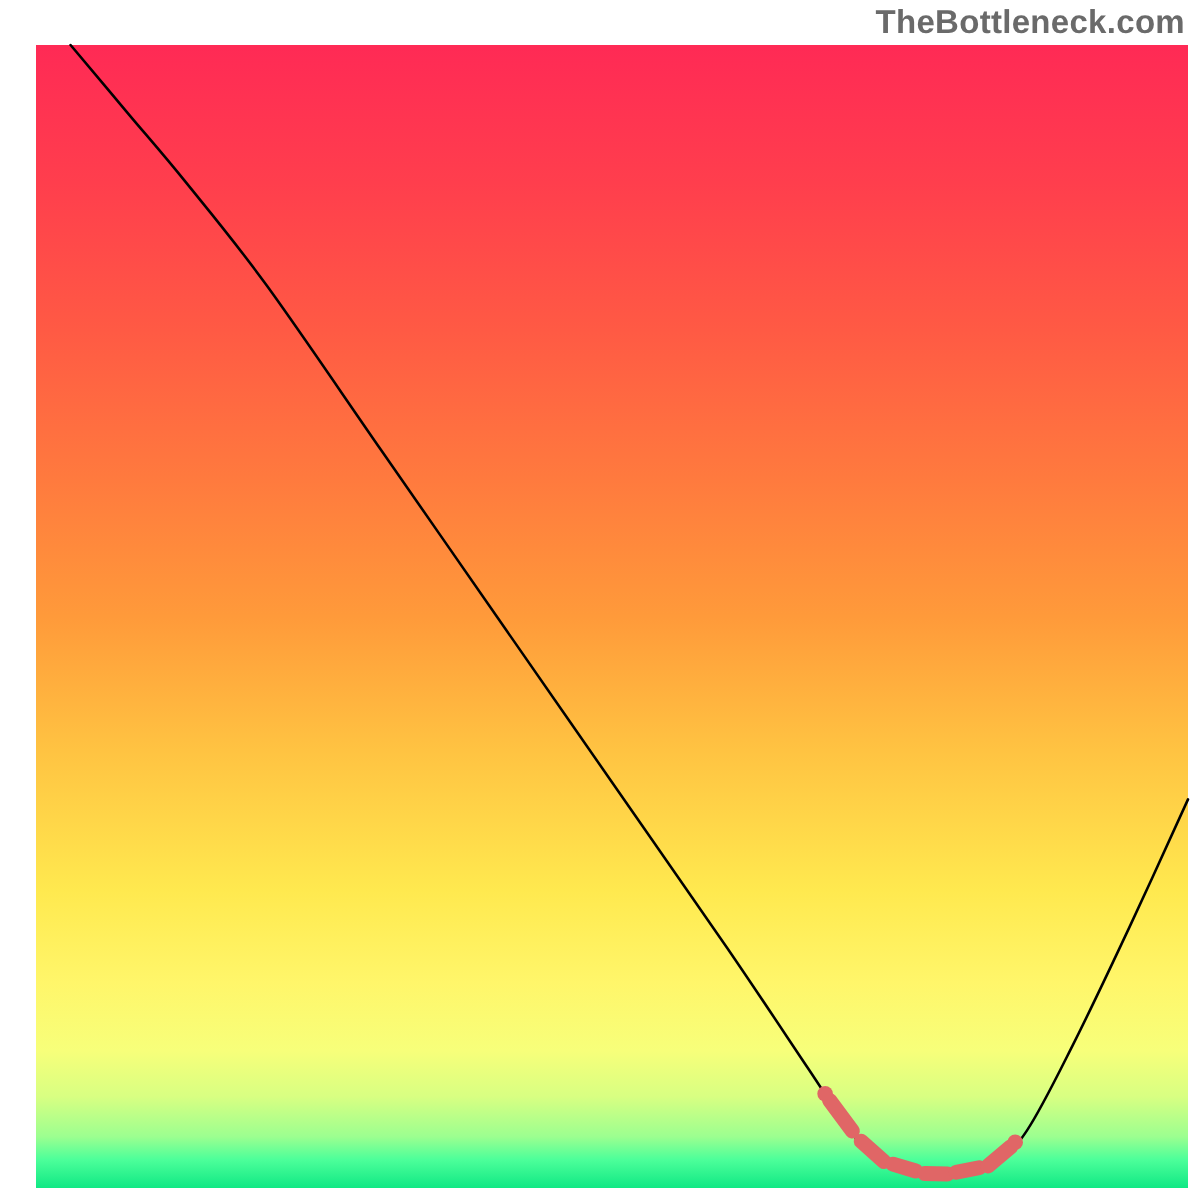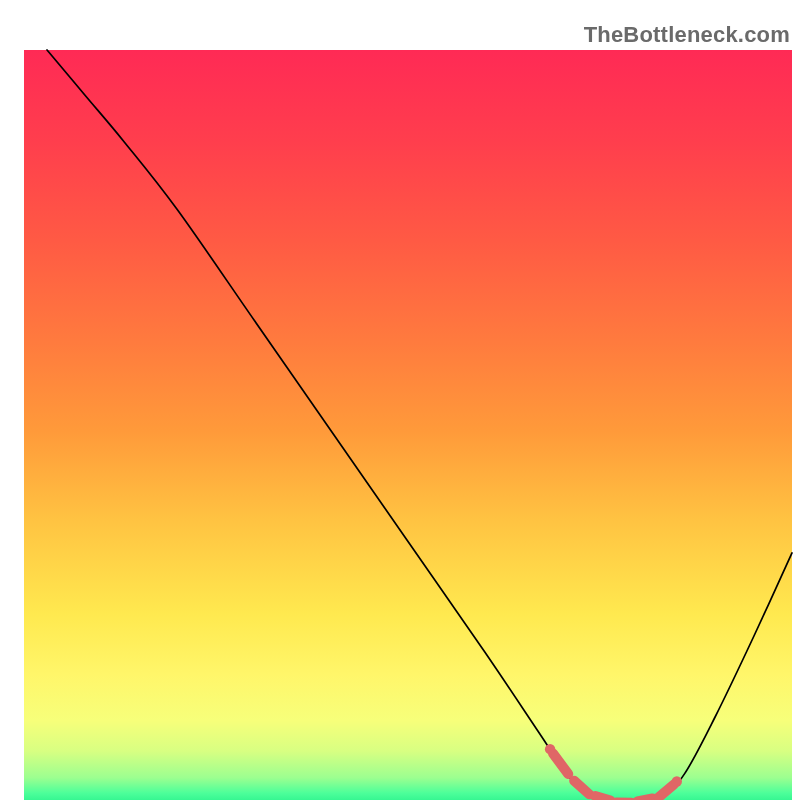--- a/index.html
+++ b/index.html
@@ -8,21 +8,20 @@
     width: 800px;
     height: 800px;
     background: #ffffff;
     font-family: Arial, Helvetica, sans-serif;
     overflow: hidden;
   }
   .container {
     position: relative;
     width: 800px;
     height: 648px;
-    margin-top: 20px;
   }
   .watermark {
     position: absolute;
     top: 2px;
     right: 10px;
     font-size: 22px;
     font-weight: 600;
     color: #6a6a6a;
     letter-spacing: 0.2px;
     z-index: 3;

